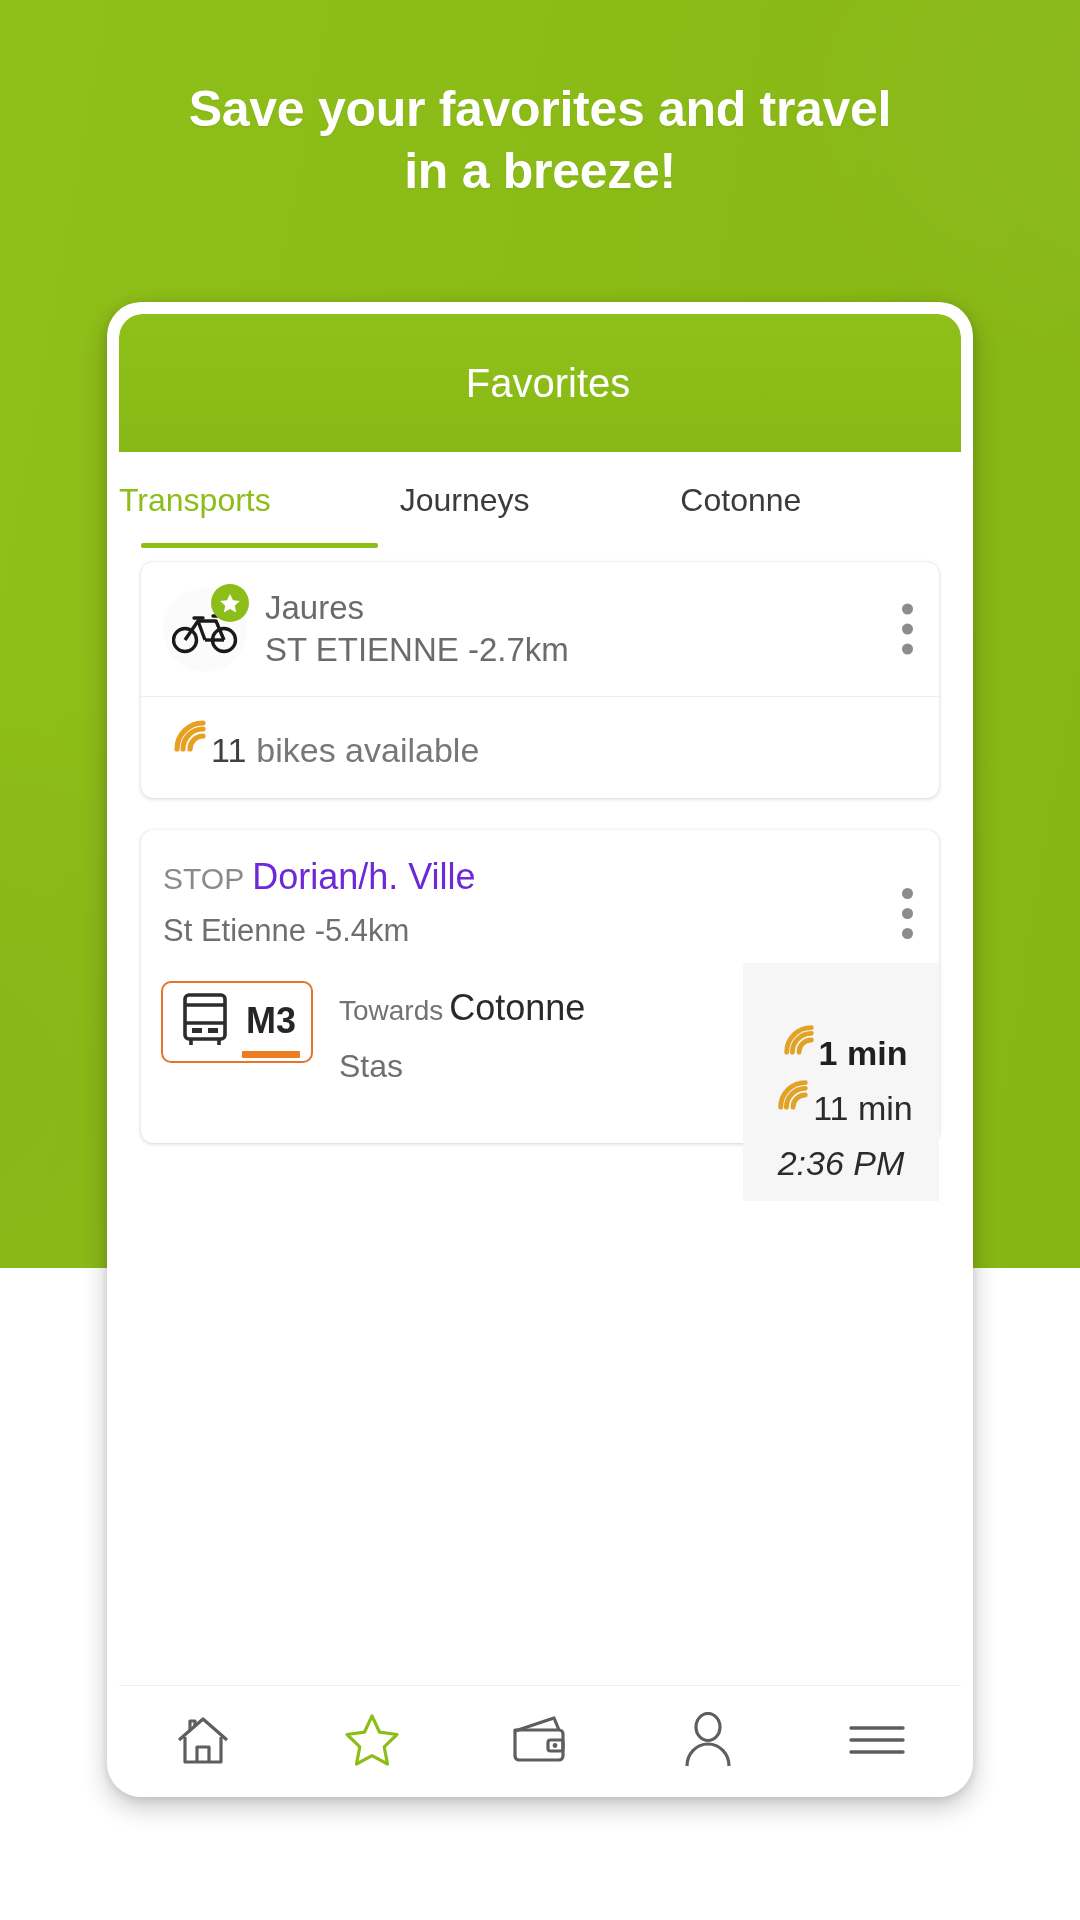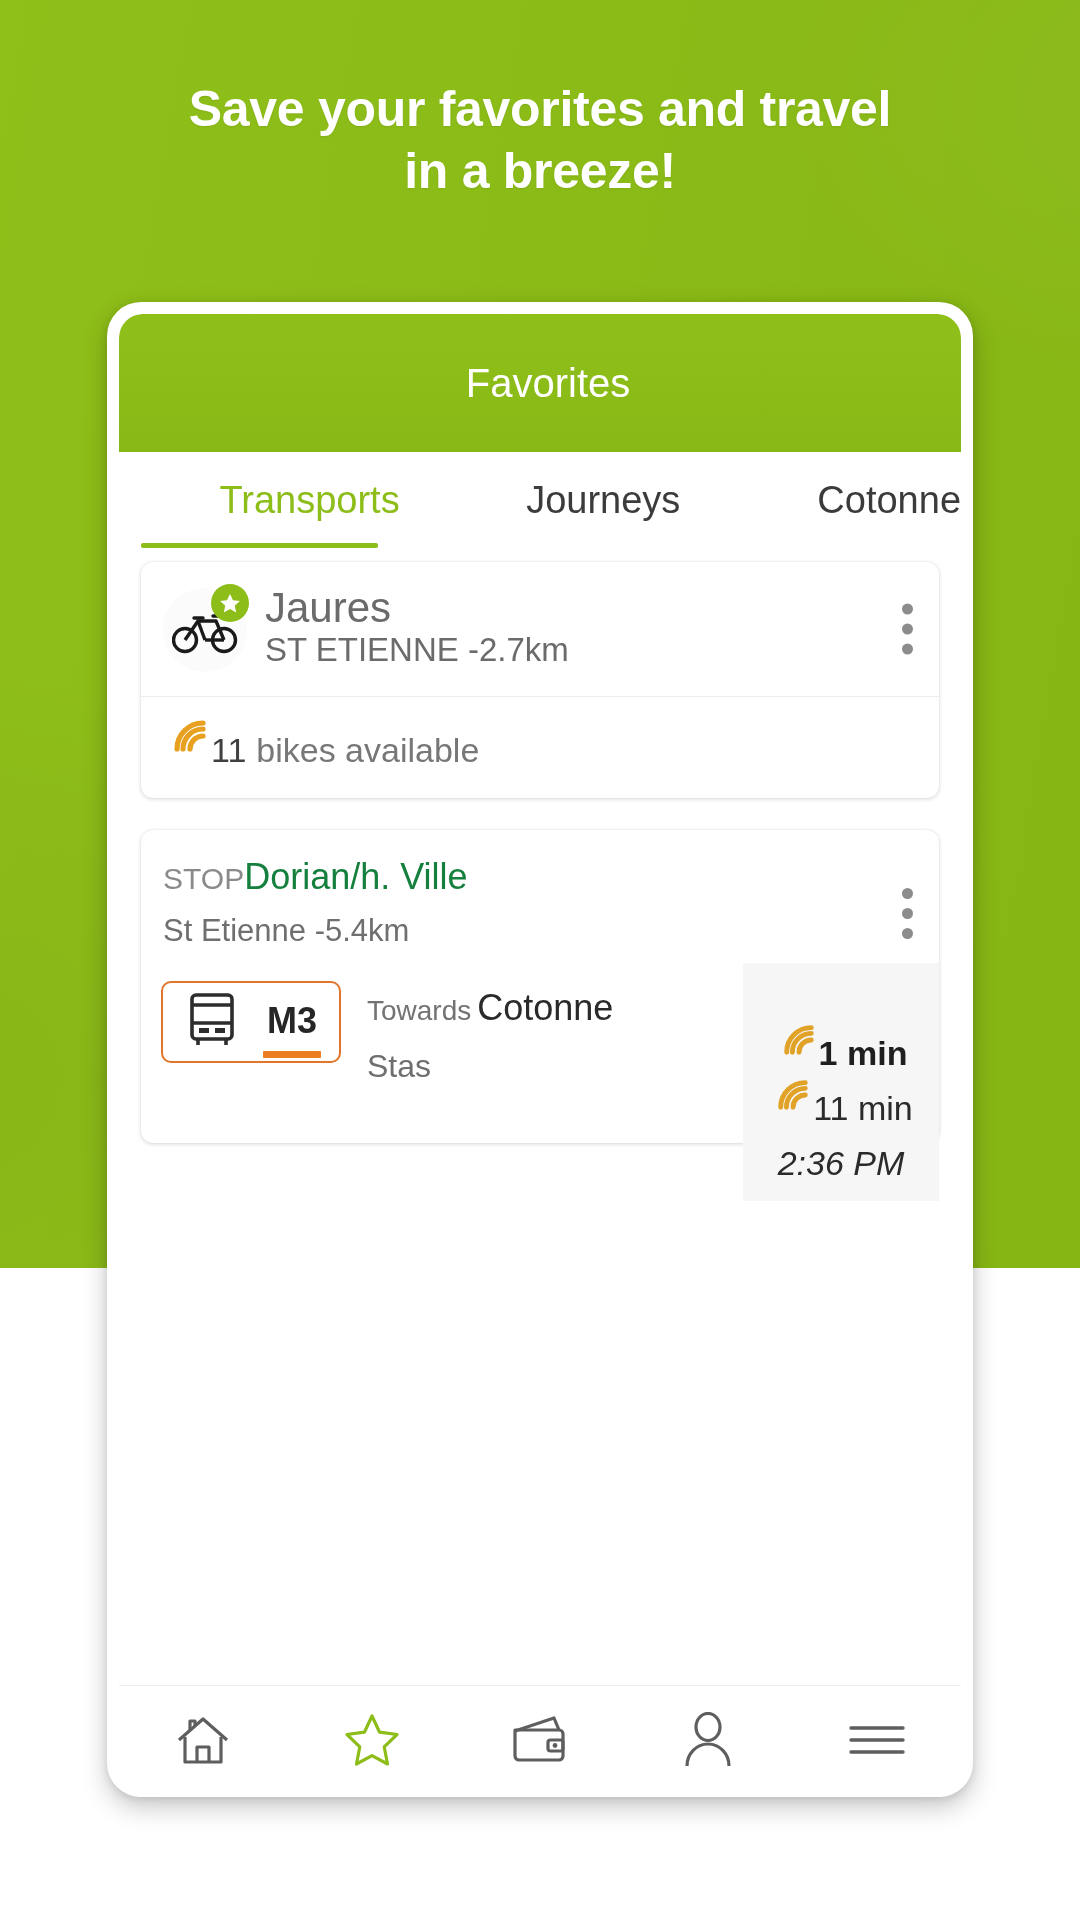--- a/index.html
+++ b/index.html
@@ -72,22 +72,22 @@
 
   
   .tabs{
     display:flex;
     height:96px;
     background:#ffffff;
     position:relative;
   }
   .tab{
     flex:1 1 0;
-    display:flex; align-items:center; justify-content:flex-end;
-    font-size:38px;
+    display:flex; align-items:center; justify-content:flex-start;
+    font-size:32px;
     color:#3b3b3b;
     position:relative;
     padding-bottom:0;
   }
   .tab.active{ color:#8cbd18; }
   .tab.active .tab-underline{
     position:absolute;
     left:22px; right:22px; bottom:0;
     height:5px;
     background:#8cbd18;
@@ -126,21 +126,21 @@
     display:flex; align-items:center; justify-content:center;
   }
   .star-badge{
     position:absolute; right:-2px; top:-4px;
     width:38px; height:38px; border-radius:50%;
     background:#8cbd18;
     display:flex; align-items:center; justify-content:center;
   }
   .bike-texts{ margin-left:18px; }
   .bike-name{
-    font-size:42px; color:#6b6b6b; line-height:40px;
+    font-size:33px; color:#6b6b6b; line-height:40px;
   }
   .bike-city{
     font-size:33px; color:#6b6b6b; line-height:44px;
   }
   .kebab{
     position:absolute; right:26px; top:50%; transform:translateY(-50%);
     width:12px;
     display:flex; flex-direction:column; gap:9px; align-items:center;
     cursor:pointer;
   }
@@ -159,32 +159,32 @@
   }
   .stat-label{ font-size:34px; color:#777777; }
 
   
   .stop-head{
     padding:24px 22px 8px 22px;
     position:relative;
   }
   .stop-line1{ line-height:46px; }
   .stop-kind{ font-size:30px; color:#8a8a8a; }
-  .stop-name{ font-size:36px; color:#15803d; }
+  .stop-name{ font-size:36px; color:#6d28d9; margin-left:8px; }
   .stop-sub{ font-size:31px; color:#6f6f6f; line-height:48px; }
 
   .stop-body{
     display:flex; align-items:stretch;
     padding:0 0 22px 0;
     position:relative;
     min-height:180px;
   }
   .line-badge{
     margin:18px 0 0 20px;
-    width:180px; height:82px;
+    width:152px; height:82px;
     border:2px solid #e2752a;
     border-radius:10px;
     display:flex; align-items:center; justify-content:space-around;
     flex:0 0 auto;
     background:#ffffff;
     padding:0 8px;
     position:relative;
   }
   .line-code{
     font-size:36px; font-weight:bold; color:#262626;

